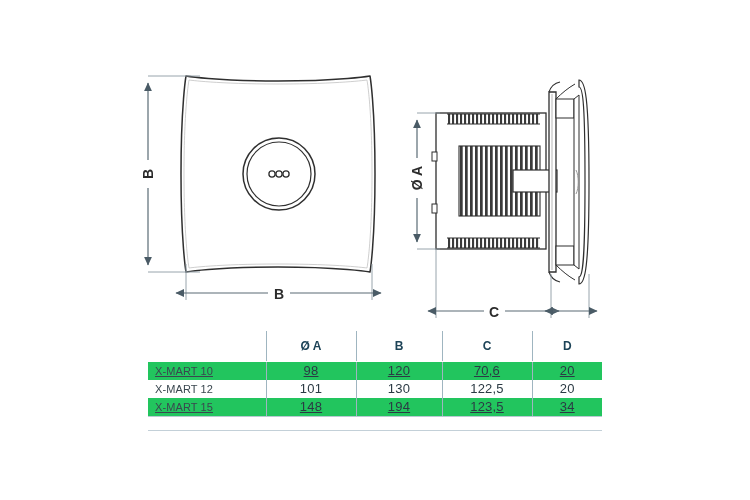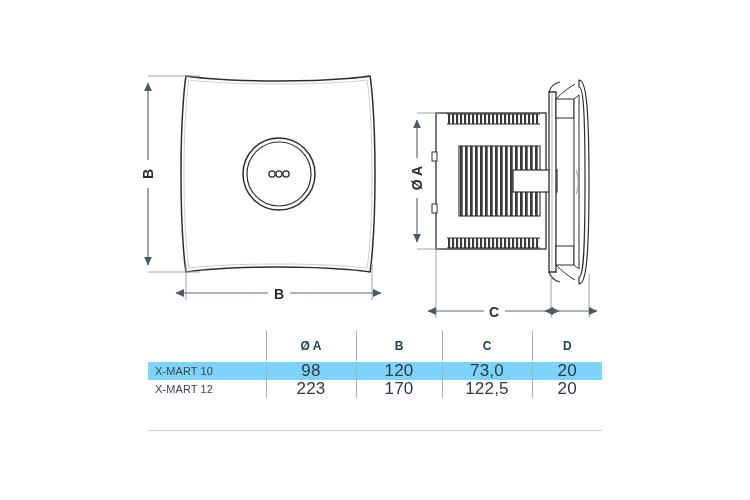--- a/index.html
+++ b/index.html
@@ -61,35 +61,36 @@
   table.spec th.model-head{
     background:#ffffff;
     border-right:none;
   }
   
   table.spec th.sep,
   table.spec td.sep{
     border-left:1.3px solid #9fb5c0;
   }
   table.spec tbody tr.odd td{
-    background:#7dd3fc;
+    background:#22c55e;
+    text-decoration:underline;
   }
   table.spec tbody tr.even td{
     background:#ffffff;
     margin-top:8px;
   }
   table.spec tbody td.model{
     text-align:left;
     padding-left:7px;
     font-size:11px;
     color:#3a474f;
     letter-spacing:0.1px;
   }
   table.spec tbody td.num{
-    font-size:17px;
+    font-size:13px;
     color:#2b3a44;
     letter-spacing:0.2px;
   }
   table.spec tbody tr.last td{
     border-bottom:1.1px solid #b9c9d2;
   }
   .tbl-underline{
     position:absolute;
     left:148px;top:430px;
     width:454px;height:1px;
@@ -267,28 +268,35 @@
           <th class="sep">B</th>
           <th class="sep">C</th>
           <th class="sep">D</th>
         </tr>
       </thead>
       <tbody>
         <tr class="odd">
           <td class="model">X-MART 10</td>
           <td class="num sep">98</td>
           <td class="num sep">120</td>
-          <td class="num sep">73,0</td>
+          <td class="num sep">70,6</td>
           <td class="num sep">20</td>
         </tr>
         <tr class="even">
           <td class="model">X-MART 12</td>
-          <td class="num sep">223</td>
-          <td class="num sep">170</td>
+          <td class="num sep">101</td>
+          <td class="num sep">130</td>
           <td class="num sep">122,5</td>
           <td class="num sep">20</td>
+        </tr>
+        <tr class="odd last">
+          <td class="model">X-MART 15</td>
+          <td class="num sep">148</td>
+          <td class="num sep">194</td>
+          <td class="num sep">123,5</td>
+          <td class="num sep">34</td>
         </tr>
       </tbody>
     </table>
   </div>
   <div class="tbl-underline"></div>
 
 </div>
 
 </body></html>

